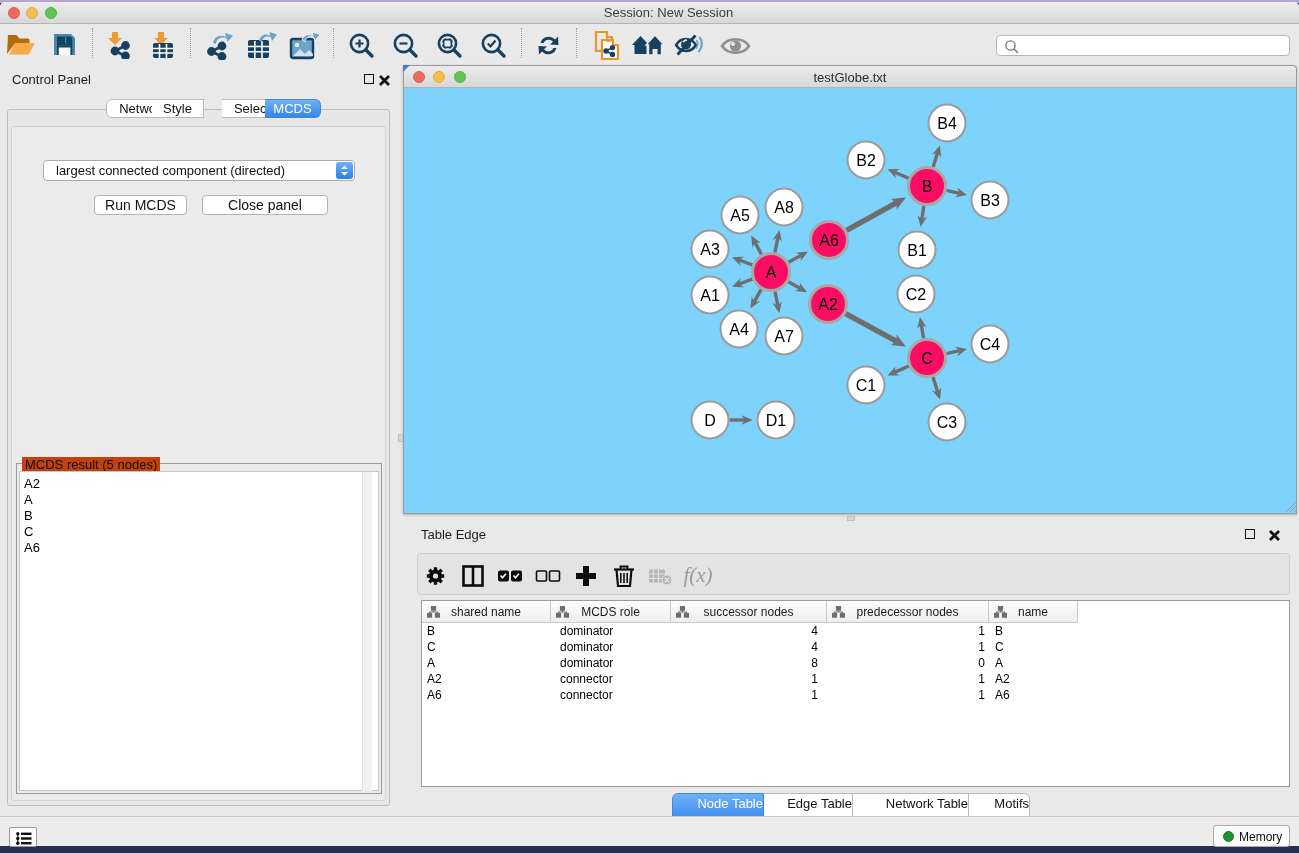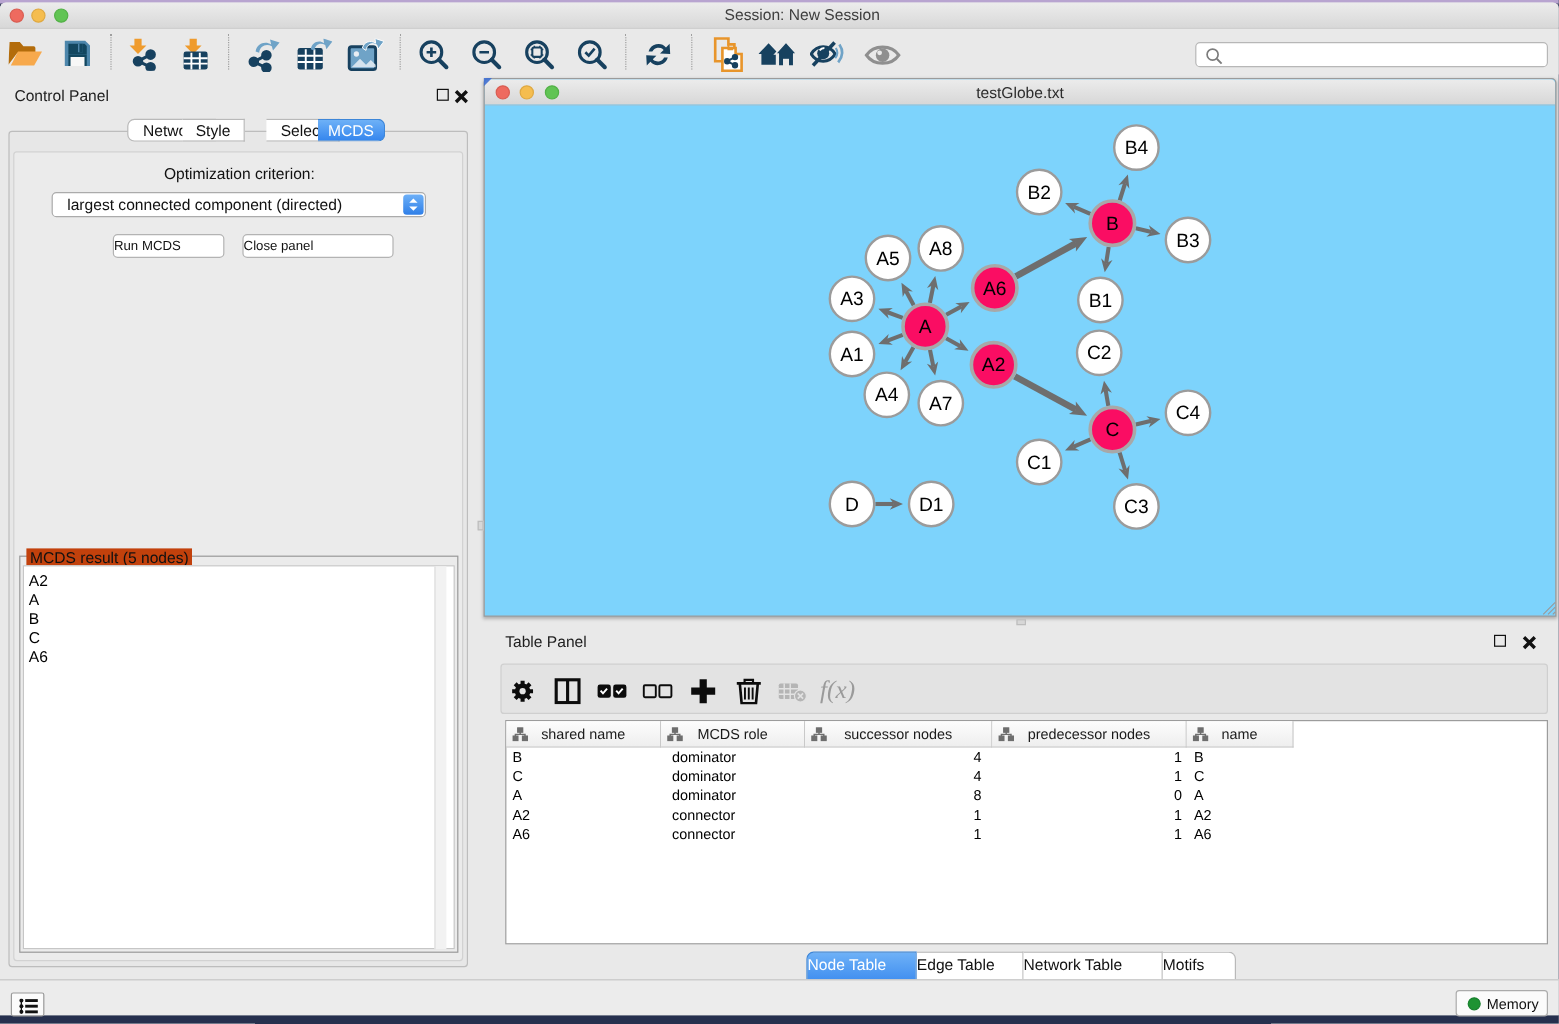--- a/index.html
+++ b/index.html
@@ -20,41 +20,41 @@
 
 #cp-title { position:absolute; left:12px; top:70px; font-size:13px; color:#1e1e1e; }
 .winbtn-sq { position:absolute; width:10px; height:10px; border:1.7px solid #111; }
 .cptab { position:absolute; top:97px; z-index:5; height:19px; background:#fff; border:1px solid #b9b9b9; font-size:13px; color:#111; text-align:center; line-height:18px; }
 .cptab.sel { background:linear-gradient(#6eb1f7,#3586ee); color:#fff; border-color:#3d86d8; }
 #cp-outer { position:absolute; left:7px; top:107px; width:383px; height:697px; background:#e7e7e7; border:1px solid #bdbdbd; border-radius:3px; }
 #cp-inner { position:absolute; left:11px; top:124px; width:375px; height:675px; background:#ebebeb; border:1px solid #d2d2d2; border-radius:3px; }
 #opt-label { position:absolute; left:0; top:135px; width:399px; text-align:center; font-size:13px; color:#111; }
 #dropdown { position:absolute; left:43px; top:158px; width:312px; height:21px; background:#fff; border:1px solid #ababab; border-radius:4px; font-size:13px; color:#111; line-height:19px; padding-left:12px; }
 #dd-step { position:absolute; right:1px; top:1px; width:17px; height:17px; border-radius:3px; background:linear-gradient(#6db0f7,#2f7fe8); }
-.btn { position:absolute; height:20px; background:#fff; border:1px solid #b3b3b3; border-radius:4px; font-size:11px; color:#111; text-align:left; line-height:18px; }
+.btn { position:absolute; height:20px; background:#fff; border:1px solid #b3b3b3; border-radius:4px; font-size:14px; color:#111; text-align:center; line-height:18px; }
 #grp { position:absolute; left:16px; top:461px; width:366px; height:331px; border:1px solid #999; }
 #grp-label { position:absolute; left:22px; top:455px; background:#c2410c; padding:0 3px; font-size:13px; color:#111; }
 #grp-list { position:absolute; left:19px; top:469px; width:360px; height:320px; background:#fff; border:1px solid #c6c6c6; font-size:13px; color:#000; line-height:16px; padding:4px 0 0 4px; }
 #grp-sb { position:absolute; left:342px; top:0px; width:10px; height:319px; background:#f2f2f2; border-left:1px solid #dcdcdc; }
 
 #net { position:absolute; left:403px; top:63px; width:894px; height:449px; background:#7dd3fc; border:1px solid #9b9b9b; border-radius:4px 4px 0 0; box-shadow:0 1px 3px rgba(0,0,0,0.25); }
 #net-tb { position:absolute; left:0; top:0; width:100%; height:22px; background:linear-gradient(#ececec,#d7d7d7); border-bottom:1px solid #b3b3b3; border-radius:4px 4px 0 0; }
 #net-tb .t-red { left:9px; background:#ee6a5f; border:1px solid #d95d52; }
 #net-tb .t-yel { left:29px; background:#f5bd4f; border:1px solid #dfa942; }
 #net-tb .t-grn { left:50px; background:#61c454; border:1px solid #53b147; }
 #net-title { position:absolute; top:4px; width:100%; text-align:center; font-size:13px; color:#2d2d2d; }
 
 #tp-title { position:absolute; left:421px; top:525px; font-size:13px; color:#1e1e1e; }
 #tp-toolbar { position:absolute; left:417px; top:551px; width:873px; height:42px; background:#e3e3e3; border:1px solid #cfcfcf; border-radius:3px; }
 #tbl { position:absolute; left:421px; top:598px; width:869px; height:187px; background:#fff; border:1px solid #9c9c9c; }
 .th { position:absolute; top:0; height:22px; background:linear-gradient(#fdfdfd,#eeeeee); border-right:1px solid #c9c9c9; border-bottom:1px solid #c9c9c9; font-size:12px; color:#1a1a1a; }
 .th span { position:absolute; top:4px; width:100%; text-align:center; }
 .td { position:absolute; font-size:12px; color:#000; height:16px; line-height:16px; }
 
-.btab { position:absolute; top:791px; height:31px; background:#fff; border:1px solid #b9b9b9; font-size:13px; color:#111; text-align:left; line-height:19px; }
+.btab { position:absolute; top:791px; height:31px; background:#fff; border:1px solid #b9b9b9; font-size:13px; color:#111; text-align:right; line-height:19px; }
 .btab.sel { background:linear-gradient(#6eb1f7,#3586ee); color:#fff; border-color:#3d86d8; }
 
 #status { position:absolute; left:0; top:814px; width:100%; height:30px; background:#ececec; border-top:1px solid #c6c6c6; }
 #sb-left { position:absolute; left:9px; top:10px; width:28px; height:20px; background:#fbfbfb; border:1px solid #9a9a9a; border-radius:2px; }
 #sb-mem { position:absolute; right:9px; top:8px; width:77px; height:22px; background:#fbfbfb; border:1px solid #ababab; border-radius:3px; font-size:11px; color:#111; }
 #searchbox { position:absolute; left:996px; top:11px; width:294px; height:21px; background:#fff; border:1px solid #b7b7b7; border-radius:4px; }
 </style>
 </head>
 <body>
 <div style="position:absolute; left:0; top:0; width:1299px; height:3px; background:#b8a4d0;"></div>
@@ -193,21 +193,20 @@
   <div class="winbtn-sq" style="left:364px; top:72px;"></div>
   <svg style="position:absolute; left:378px; top:72px;" width="13" height="13" viewBox="0 0 13 13">
       <path d="M2 2 L11 11 M11 2 L2 11" stroke="#111" stroke-width="2.8"></path>
     </svg>
   <div class="cptab" style="left:78px; width:74px; border-radius:6px 0 0 6px;margin-left:28px;">Network</div>
   <div class="cptab" style="left:152px; width:52px; border-left:none;">Style</div>
   <div class="cptab" style="left:222px; width:61px; border-left:none;">Select</div>
   <div class="cptab sel" style="left:265px; width:56px; border-left:none; border-radius:0 6px 6px 0;">MCDS</div>
   <div id="cp-outer"></div>
   <div id="cp-inner"></div>
-  <div id="opt-label">Optimization criterion:</div>
   <div id="dropdown">largest connected component (directed)
     <div id="dd-step">
       <svg width="17" height="17" viewBox="0 0 17 17">
           <path d="M5 7 L8.5 3.4 L12 7 Z M5 10 L8.5 13.6 L12 10 Z" fill="#fff"></path>
         </svg>
     </div>
   </div>
   <div class="btn" style="left:94px; top:193px; width:93px;">Run MCDS</div>
   <div class="btn" style="left:202px; top:193px; width:126px;">Close panel</div>
   <div id="grp"></div>
@@ -300,21 +299,21 @@
 <text x="380" y="252.5" text-anchor="middle" font-size="16" fill="#000">A7</text>
 <text x="586" y="260.5" text-anchor="middle" font-size="16" fill="#000">C4</text>
 <text x="523" y="274.5" text-anchor="middle" font-size="16" fill="#000">C</text>
 <text x="462" y="301.5" text-anchor="middle" font-size="16" fill="#000">C1</text>
 <text x="543" y="338.5" text-anchor="middle" font-size="16" fill="#000">C3</text>
 <text x="306" y="336.5" text-anchor="middle" font-size="16" fill="#000">D</text>
 <text x="372" y="336.5" text-anchor="middle" font-size="16" fill="#000">D1</text>
     </svg>
   </div>
 
-  <div id="tp-title">Table Panel</div>
+  <div id="tp-title">Table Edge</div>
   <div class="winbtn-sq" style="left:1245px; top:527px;"></div>
   <svg style="position:absolute; left:1268px; top:527px;" width="13" height="13" viewBox="0 0 13 13">
       <path d="M2 2 L11 11 M11 2 L2 11" stroke="#111" stroke-width="2.8"></path>
     </svg>
   <div id="tp-toolbar">
 
     <svg style="position:absolute; left:0px; top:11px;" width="700" height="22" viewBox="0 0 700 22">
 
       <g transform="translate(17.5,11)" fill="#0c0c0c">
         <circle r="6.5"></circle>

